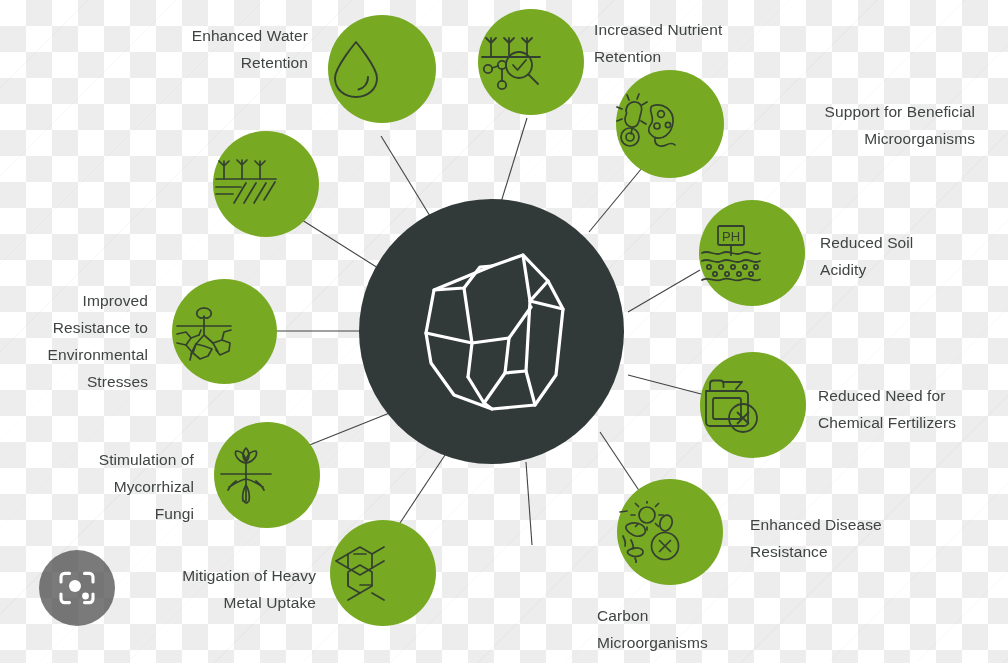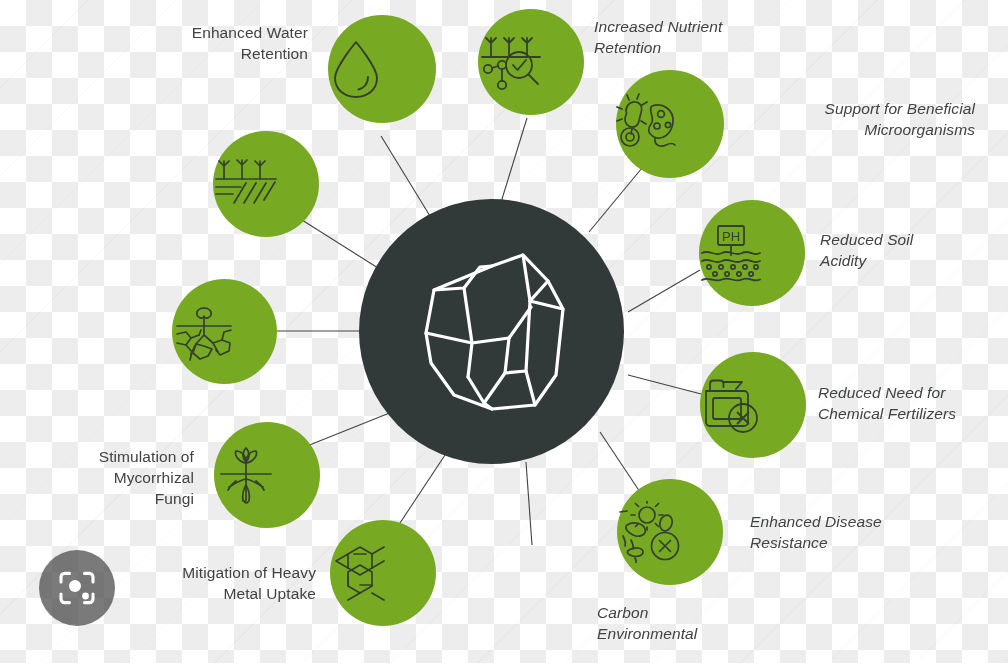--- a/index.html
+++ b/index.html
@@ -41,26 +41,26 @@
     position:absolute;
     border-radius:50%;
     background:#78a922;
     display:flex;align-items:center;justify-content:flex-start;
   }
   .node svg{display:block;}
   .label{
     position:absolute;
     color:#3f4442;
     font-size:15.5px;
-    line-height:21px;
+    line-height:27px;
     letter-spacing:0.1px;
     white-space:pre-line;
   }
   .label.r{text-align:right;}
-  .label.l{text-align:left;font-style:italic;}
+  .label.l{text-align:left;}
   .lens{
     position:absolute;
     left:39px;top:550px;
     width:76px;height:76px;
     border-radius:50%;
     background:rgba(70,70,70,0.72);
     display:flex;align-items:center;justify-content:center;
   }
   .bottombar{
     position:absolute;left:0;bottom:0;width:1008px;height:3px;
@@ -212,21 +212,21 @@
         <path d="M18 57 C19 59 19.5 60 19 62"></path>
         <circle cx="48" cy="45" r="13.5"></circle>
         <path d="M42.5 39.5 L53.5 50.5 M53.5 39.5 L42.5 50.5"></path>
       </g>
     </svg>
   </div>
   <div class="label l" style="left:750px;top:511px;width:210px;">Enhanced Disease
 Resistance</div>
 
   <div class="label l" style="left:597px;top:602px;width:190px;">Carbon
-Environmental</div>
+Microorganisms</div>
 
   <div class="node" style="left:330px;top:520px;width:106px;height:106px;">
     <svg width="64" height="64" viewBox="0 0 64 64">
       <g fill="none" stroke="#33402f" stroke-width="1.7" stroke-linecap="round" stroke-linejoin="round">
         <path d="M18 13 L30 6 L42 13 L42 27 L30 34 L18 27 Z"></path>
         <path d="M42 27 L54 20 M42 13 L54 6"></path>
         <path d="M18 13 L6 20 M18 27 L6 20"></path>
         <path d="M24 13 L36 13"></path>
         <path d="M12 32 L24 25 L36 32 L36 46 L24 53 L12 46 Z" transform="translate(6,-1)"></path>
         <path d="M18 44 L18 33"></path>
@@ -270,20 +270,24 @@
         <path d="M5 32 L14 30 L19 36 L14 43 L5 41"></path>
         <path d="M14 43 L20 50 L18 58"></path>
         <path d="M19 36 L27 33"></path>
         <path d="M24 42 L21 51 L28 57 L36 54 L40 47 L32 44 Z"></path>
         <path d="M41 41 L50 38 L58 41 L57 49 L48 53 L44 48"></path>
         <path d="M50 38 L52 30 L59 28"></path>
         <path d="M27 33 L29 28"></path>
       </g>
     </svg>
   </div>
+  <div class="label r" style="left:6px;top:287px;width:142px;">Improved
+Resistance to
+Environmental
+Stresses</div>
 
   <div class="node" style="left:213px;top:131px;width:106px;height:106px;">
     <svg width="66" height="60" viewBox="0 0 66 60">
       <g fill="none" stroke="#33402f" stroke-width="1.7" stroke-linecap="round" stroke-linejoin="round">
         <path d="M3 25 L63 25"></path>
         <path d="M11 25 L11 7 M11 12 L6 7 M11 12 L16 7"></path>
         <path d="M29 25 L29 6 M29 11 L24 6 M29 11 L34 6"></path>
         <path d="M47 25 L47 7 M47 12 L42 7 M47 12 L52 7"></path>
         <path d="M3 33 L28 33"></path>
         <path d="M3 40 L20 40"></path>

